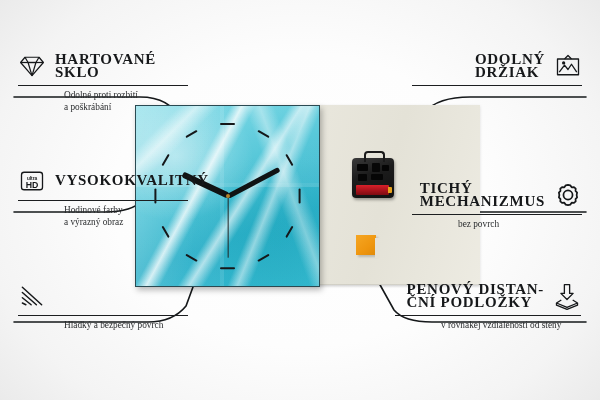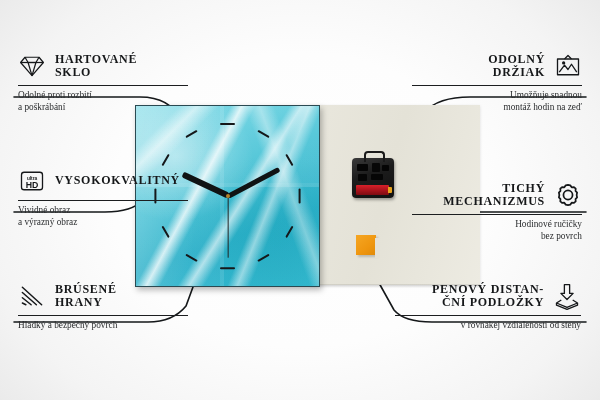--- a/index.html
+++ b/index.html
@@ -85,33 +85,33 @@
     background:linear-gradient(140deg,#f5a623 0%,#ef960f 60%,#e08a08 100%);
     box-shadow:2px 2px 2px rgba(0,0,0,.18);
   }
   .pad:after{
     content:"";position:absolute;right:-4px;top:3px;width:5px;height:20px;
     background:#e4e1d6;
   }
   
   .feat{position:absolute;width:170px;}
   .feat.left{text-align:left;}
-  .feat.right{text-align:right;}
+  .feat.right{}
   .headrow{display:flex;align-items:center;gap:9px;}
   .feat.right .headrow{flex-direction:row-reverse;}
   .ficon{width:28px;height:28px;flex:0 0 28px;display:block;}
   .ftitle{
     font-family:"Liberation Serif", serif;
-    font-size:12px;font-weight:700;letter-spacing:.7px;color:#16181a;
+    font-size:15px;font-weight:700;letter-spacing:.7px;color:#16181a;
     line-height:13.5px;text-transform:uppercase;
   }
   .rule{height:1px;background:#1c1e20;margin:5px 0 4px 0;}
   .fdesc{
     font-family:"Liberation Serif", serif;
-    font-size:9.3px;line-height:11.6px;color:#2a2c2e;
+    font-size:9.3px;line-height:11.6px;color:#2a2c2e;margin-left:46px;
   }
 </style>
 </head>
 <body>
 
 <div id="stage">
 
   <svg id="wires" viewBox="0 0 600 400">
     <g fill="none" stroke="#15181a" stroke-width="1.6" stroke-linecap="round">
       <path d="M14,97 L140,97 Q170,97 181,120 L186,134"></path>
@@ -202,39 +202,35 @@
         <rect x="4" y="6" width="24" height="20" rx="3" fill="none" stroke="#16181a" stroke-width="1.5"></rect>
         <text x="16" y="15" text-anchor="middle" font-family="Liberation Sans, sans-serif" font-size="5.4" font-weight="bold" fill="#16181a">ultra</text>
         <text x="16" y="23.6" text-anchor="middle" font-family="Liberation Sans, sans-serif" font-size="10" font-weight="bold" fill="#16181a">HD</text>
       </svg>
       <div class="ftitle">
         <div>VYSOKOKVALITNÝ</div>
       </div>
     </div>
     <div class="rule"></div>
     <div class="fdesc">
-      <div>Vividné obraz</div>
+      <div>Hodinové farby</div>
       <div>a výrazný obraz</div>
     </div>
   </div>
 
   <div class="feat left" style="left:18px;top:282px;">
     <div class="headrow">
       <svg class="ficon" viewBox="0 0 32 32">
         <g stroke="#16181a" stroke-width="1.7" stroke-linecap="round">
           <path d="M5,6 L27,26"></path>
             <path d="M5,12 L21,26"></path>
             <path d="M5,18 L15,26"></path>
             <path d="M5,24 L9,26"></path>
         </g>
       </svg>
-      <div class="ftitle">
-        <div>BRÚSENÉ</div>
-        <div>HRANY</div>
-      </div>
     </div>
     <div class="rule"></div>
     <div class="fdesc">
       <div>Hladký a bezpečný povrch</div>
     </div>
   </div>
 
   <div class="feat right" style="left:412px;top:52px;">
     <div class="headrow">
       <svg class="ficon" viewBox="0 0 32 32">
@@ -244,45 +240,40 @@
           <path d="M6,23 L12,15 L16,20 L20,14 L26,23"></path>
         </g>
         <circle cx="11" cy="12.5" r="1.9" fill="#16181a"></circle>
       </svg>
       <div class="ftitle">
         <div>ODOLNÝ</div>
         <div>DRŽIAK</div>
       </div>
     </div>
     <div class="rule"></div>
-    <div class="fdesc">
-      <div>Umožňuje snadnou</div>
-      <div>montáž hodin na zeď</div>
-    </div>
   </div>
 
   <div class="feat right" style="left:412px;top:181px;">
     <div class="headrow">
       <svg class="ficon" viewBox="0 0 32 32">
         <g fill="none" stroke="#16181a" stroke-width="2" stroke-linejoin="round">
           <path d="M16,4.5 L18.6,5 L20.2,7.2 L22.8,7 L24.8,8.8 L24.6,11.4 L26.4,13.3 L25.9,15.9
                    L25.9,16.1 L26.4,18.7 L24.6,20.6 L24.8,23.2 L22.8,25 L20.2,24.8 L18.6,27 L16,27.5
                    L13.4,27 L11.8,24.8 L9.2,25 L7.2,23.2 L7.4,20.6 L5.6,18.7 L6.1,16
                    L5.6,13.3 L7.4,11.4 L7.2,8.8 L9.2,7 L11.8,7.2 L13.4,5 Z"></path>
           <circle cx="16" cy="16" r="5.2"></circle>
         </g>
       </svg>
       <div class="ftitle">
         <div>TICHÝ</div>
         <div>MECHANIZMUS</div>
       </div>
     </div>
     <div class="rule"></div>
     <div class="fdesc">
-      <div>Hodinové ručičky</div>
       <div>bez povrch</div>
     </div>
   </div>
 
   <div class="feat right" style="left:395px;top:282px;width:186px;">
     <div class="headrow">
       <svg class="ficon" viewBox="0 0 32 32">
         <g fill="none" stroke="#16181a" stroke-width="1.5" stroke-linejoin="round">
           <path d="M13,3 L19,3 L19,13 L23,13 L16,20 L9,13 L13,13 Z"></path>
           <path d="M9.5,20.5 L4,24 L16,29 L28,24 L22.5,20.5"></path>

